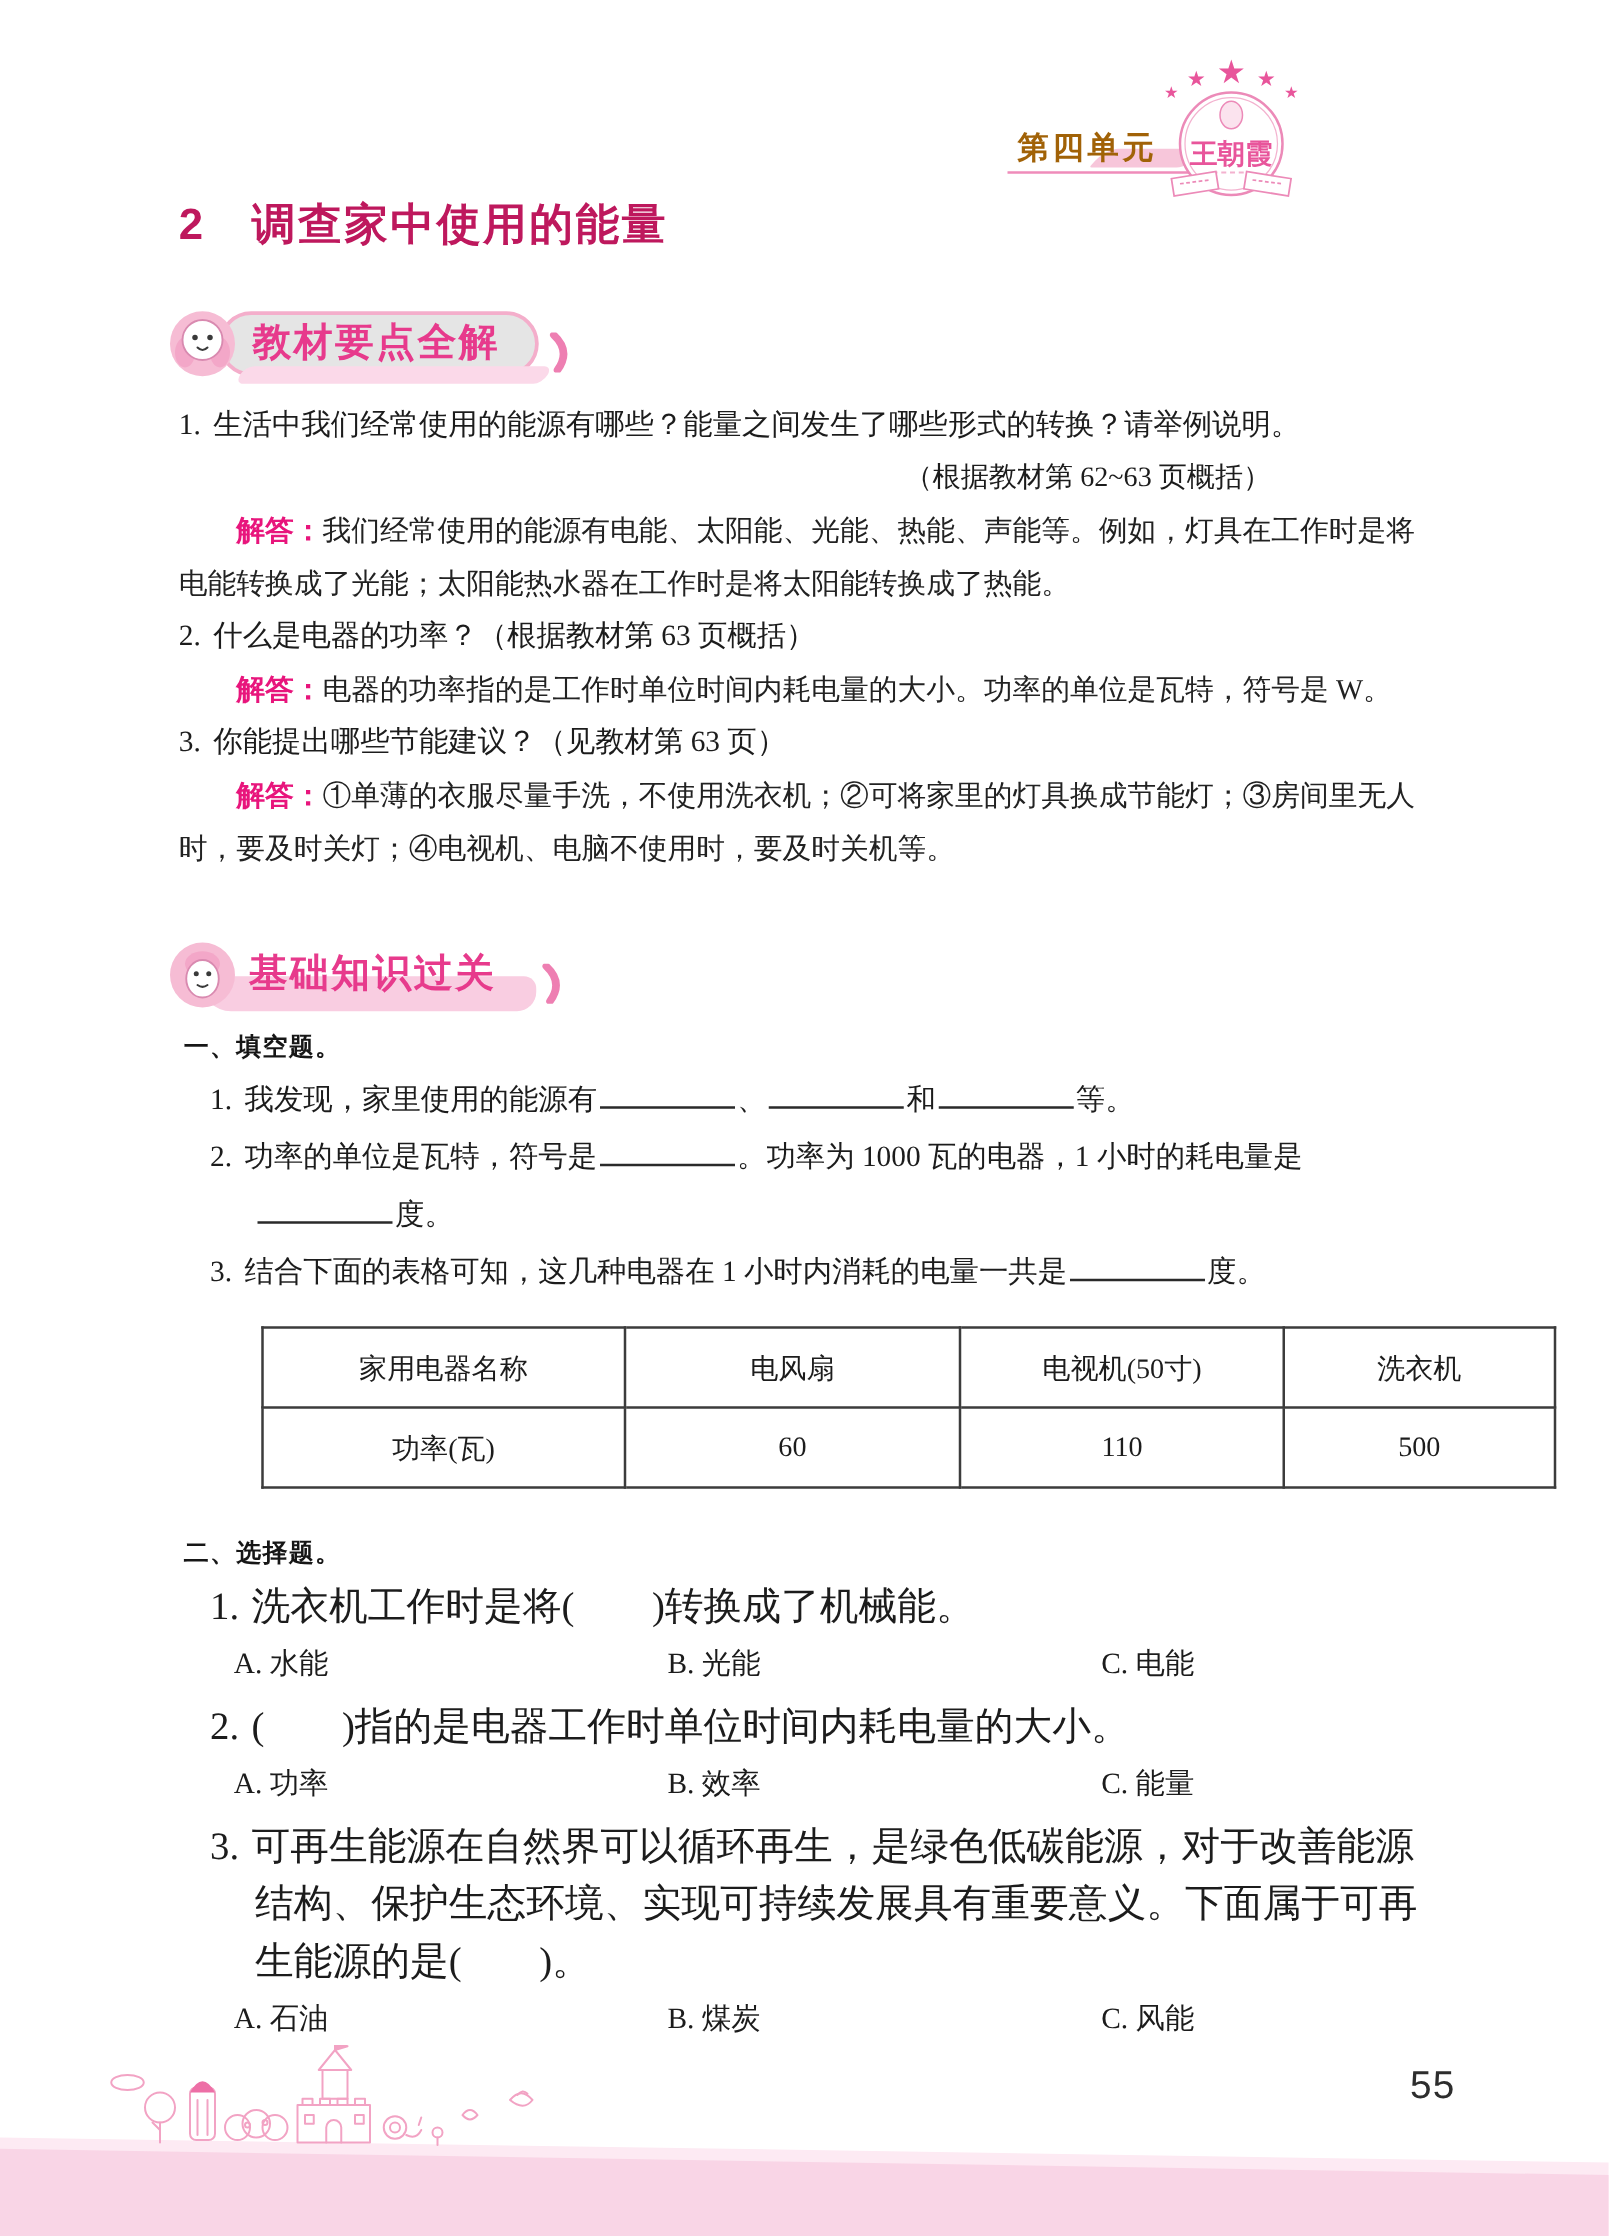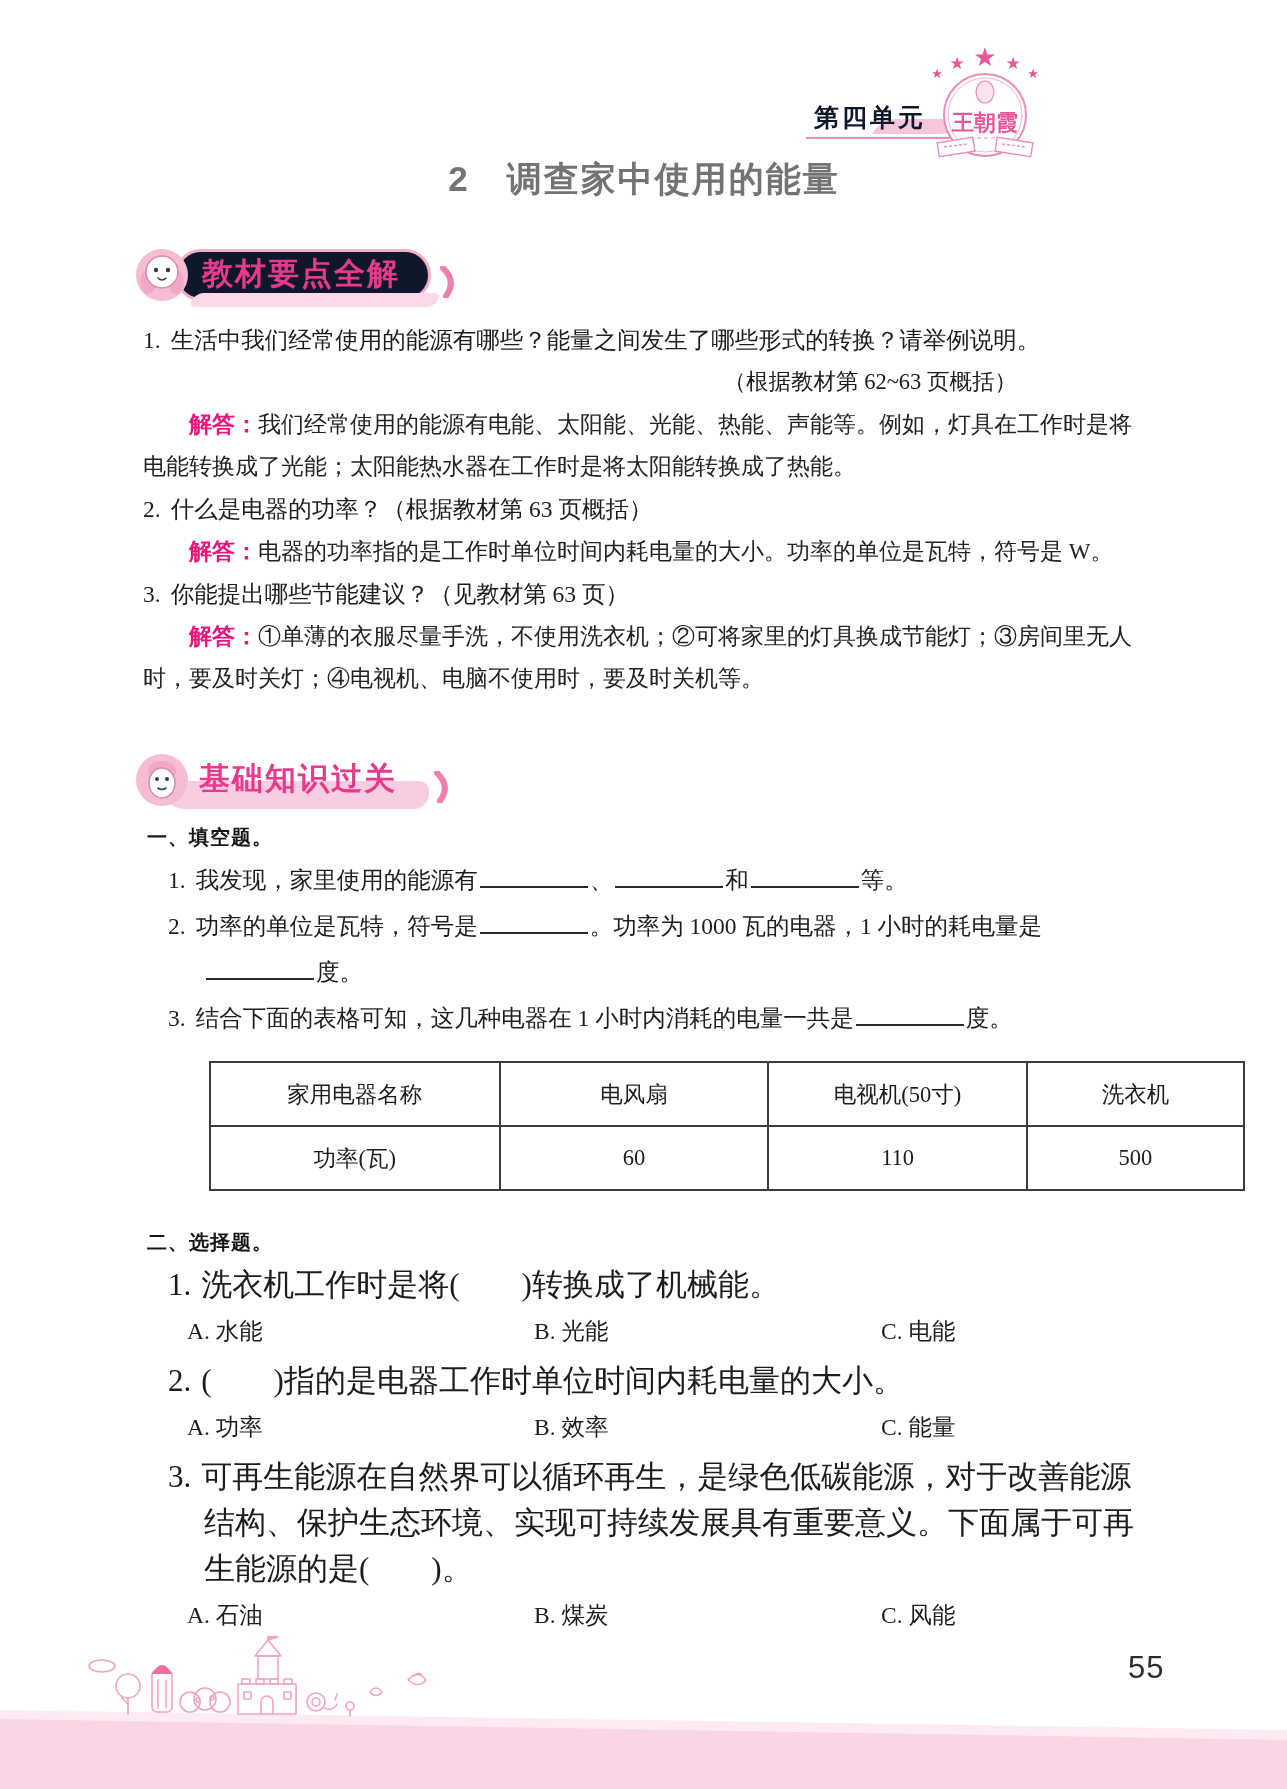--- a/index.html
+++ b/index.html
@@ -4,41 +4,41 @@
 <style>
   html,body{margin:0;padding:0;}
   body{
     width:1287px;height:1789px;position:relative;overflow:hidden;background:#ffffff;
     font-family:"Liberation Serif", serif;color:#1c1c1c;
   }
   
   .unit-label{
     position:absolute;left:814px;top:101px;
     font-family:"Liberation Sans",sans-serif;font-weight:bold;
-    font-size:25px;color:#0f172a;letter-spacing:3px;z-index:3;
+    font-size:25px;color:#a16207;letter-spacing:3px;z-index:3;
   }
   .unit-underline{position:absolute;left:806px;top:137px;width:150px;height:2px;background:#ef8cba;z-index:2;}
   .unit-swoosh{
     position:absolute;left:878px;top:119px;width:80px;height:15px;background:#f7c6da;
     transform:skewX(-42deg);border-radius:10px 2px 10px 2px;z-index:1;
   }
   .seal{position:absolute;left:924px;top:42px;z-index:3;}
   
   .content{position:absolute;left:143px;top:156px;width:1002px;}
   .page-title{
-    margin:0;text-align:center;font-family:"Liberation Sans",sans-serif;
-    font-weight:bold;font-size:35px;letter-spacing:2px;color:#737373;
+    margin:0;text-align:left;font-family:"Liberation Sans",sans-serif;
+    font-weight:bold;font-size:35px;letter-spacing:2px;color:#be185d;
   }
   
   .badge{position:relative;display:flex;align-items:center;height:60px;margin:42px 0 8px -10px;}
   .badge .mascot{flex:0 0 auto;z-index:2;}
   .badge .pill{
     position:relative;margin-left:-16px;padding:1px 28px 3px 24px;
     font-family:"Liberation Sans",sans-serif;font-weight:bold;font-size:31px;
-    color:#e73a8c;letter-spacing:2px;z-index:1;background:#0f172a;
+    color:#e73a8c;letter-spacing:2px;z-index:1;background:#e5e5e5;
   }
   .badge1 .pill{border:3px solid #f4aecb;border-radius:34px;}
   .badge1 .pill::after{
     content:'';position:absolute;left:14px;right:-10px;bottom:-9px;height:14px;
     background:#fbd9e9;border-radius:10px;transform:skewX(-32deg);z-index:-1;
   }
   .badge2{margin-top:50px;}
   .badge2 .pill{background:transparent;}
   .badge2 .pill::after{
     content:'';position:absolute;left:-14px;right:-4px;bottom:-6px;height:28px;

